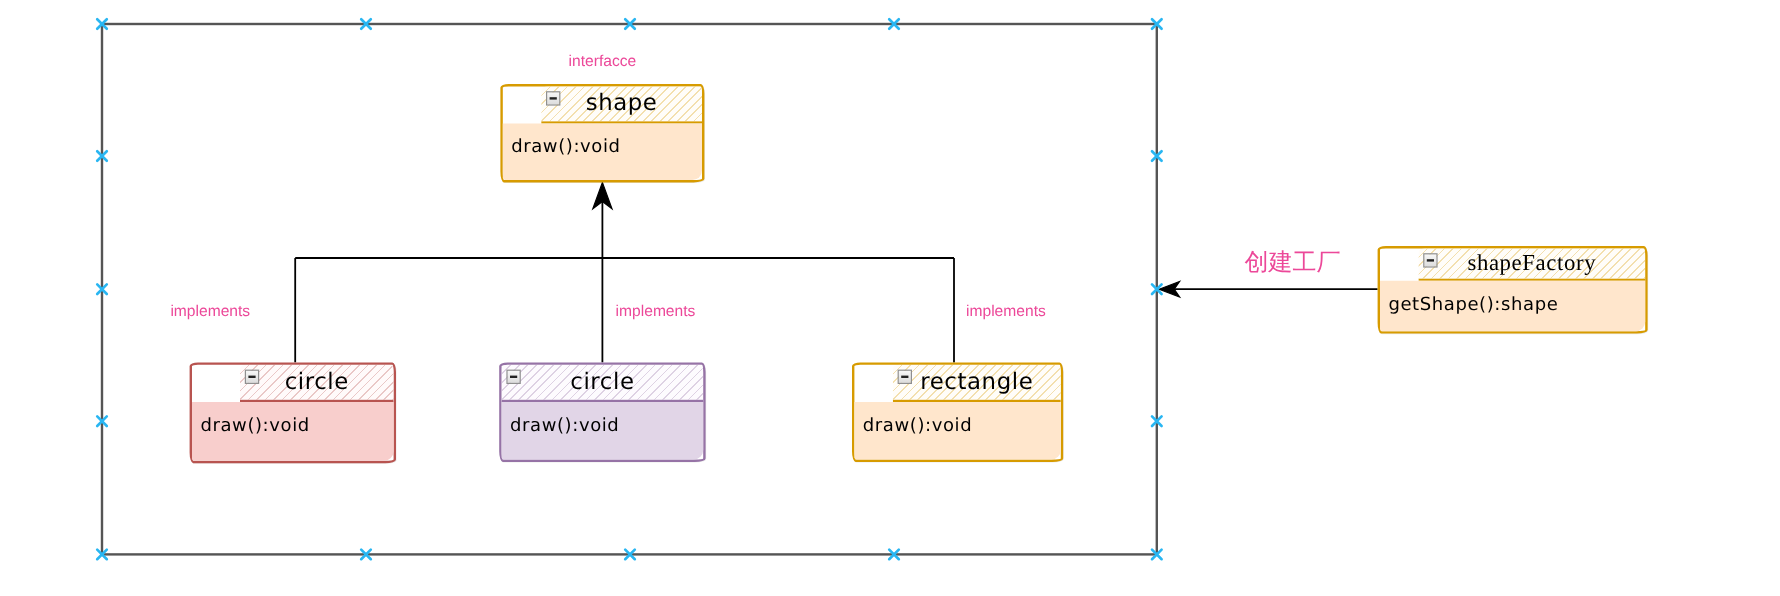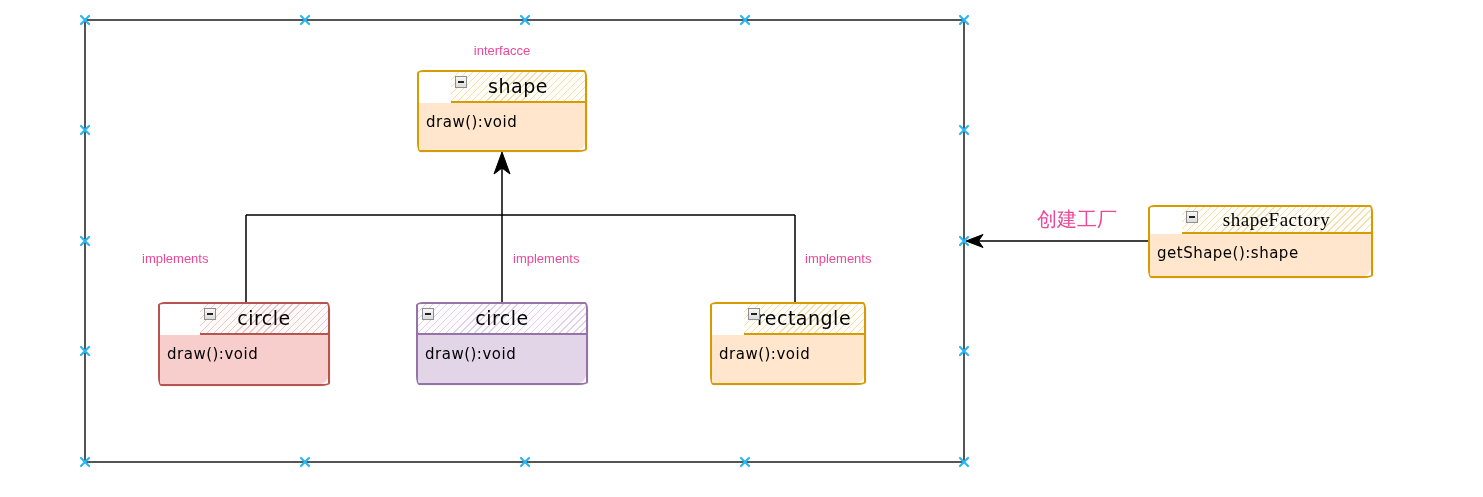--- a/index.html
+++ b/index.html
@@ -131,21 +131,21 @@
     <span class="collapse-btn">
         <span class="minus"></span>
       </span>
     <span class="cb-title">circle</span>
   </div>
   <div class="cb-body">
     <span class="cb-method">draw():void</span>
   </div>
 </div>
 
-<div class="class-box orange" style="left:710px;top:302px;width:156px;height:83px">
+<div class="class-box orange" style="left:710px;top:302px;width:176px;height:83px">
   <div class="cb-header">
     <span class="collapse-btn">
         <span class="minus"></span>
       </span>
     <span class="cb-title">rectangle</span>
   </div>
   <div class="cb-body">
     <span class="cb-method">draw():void</span>
   </div>
 </div>

